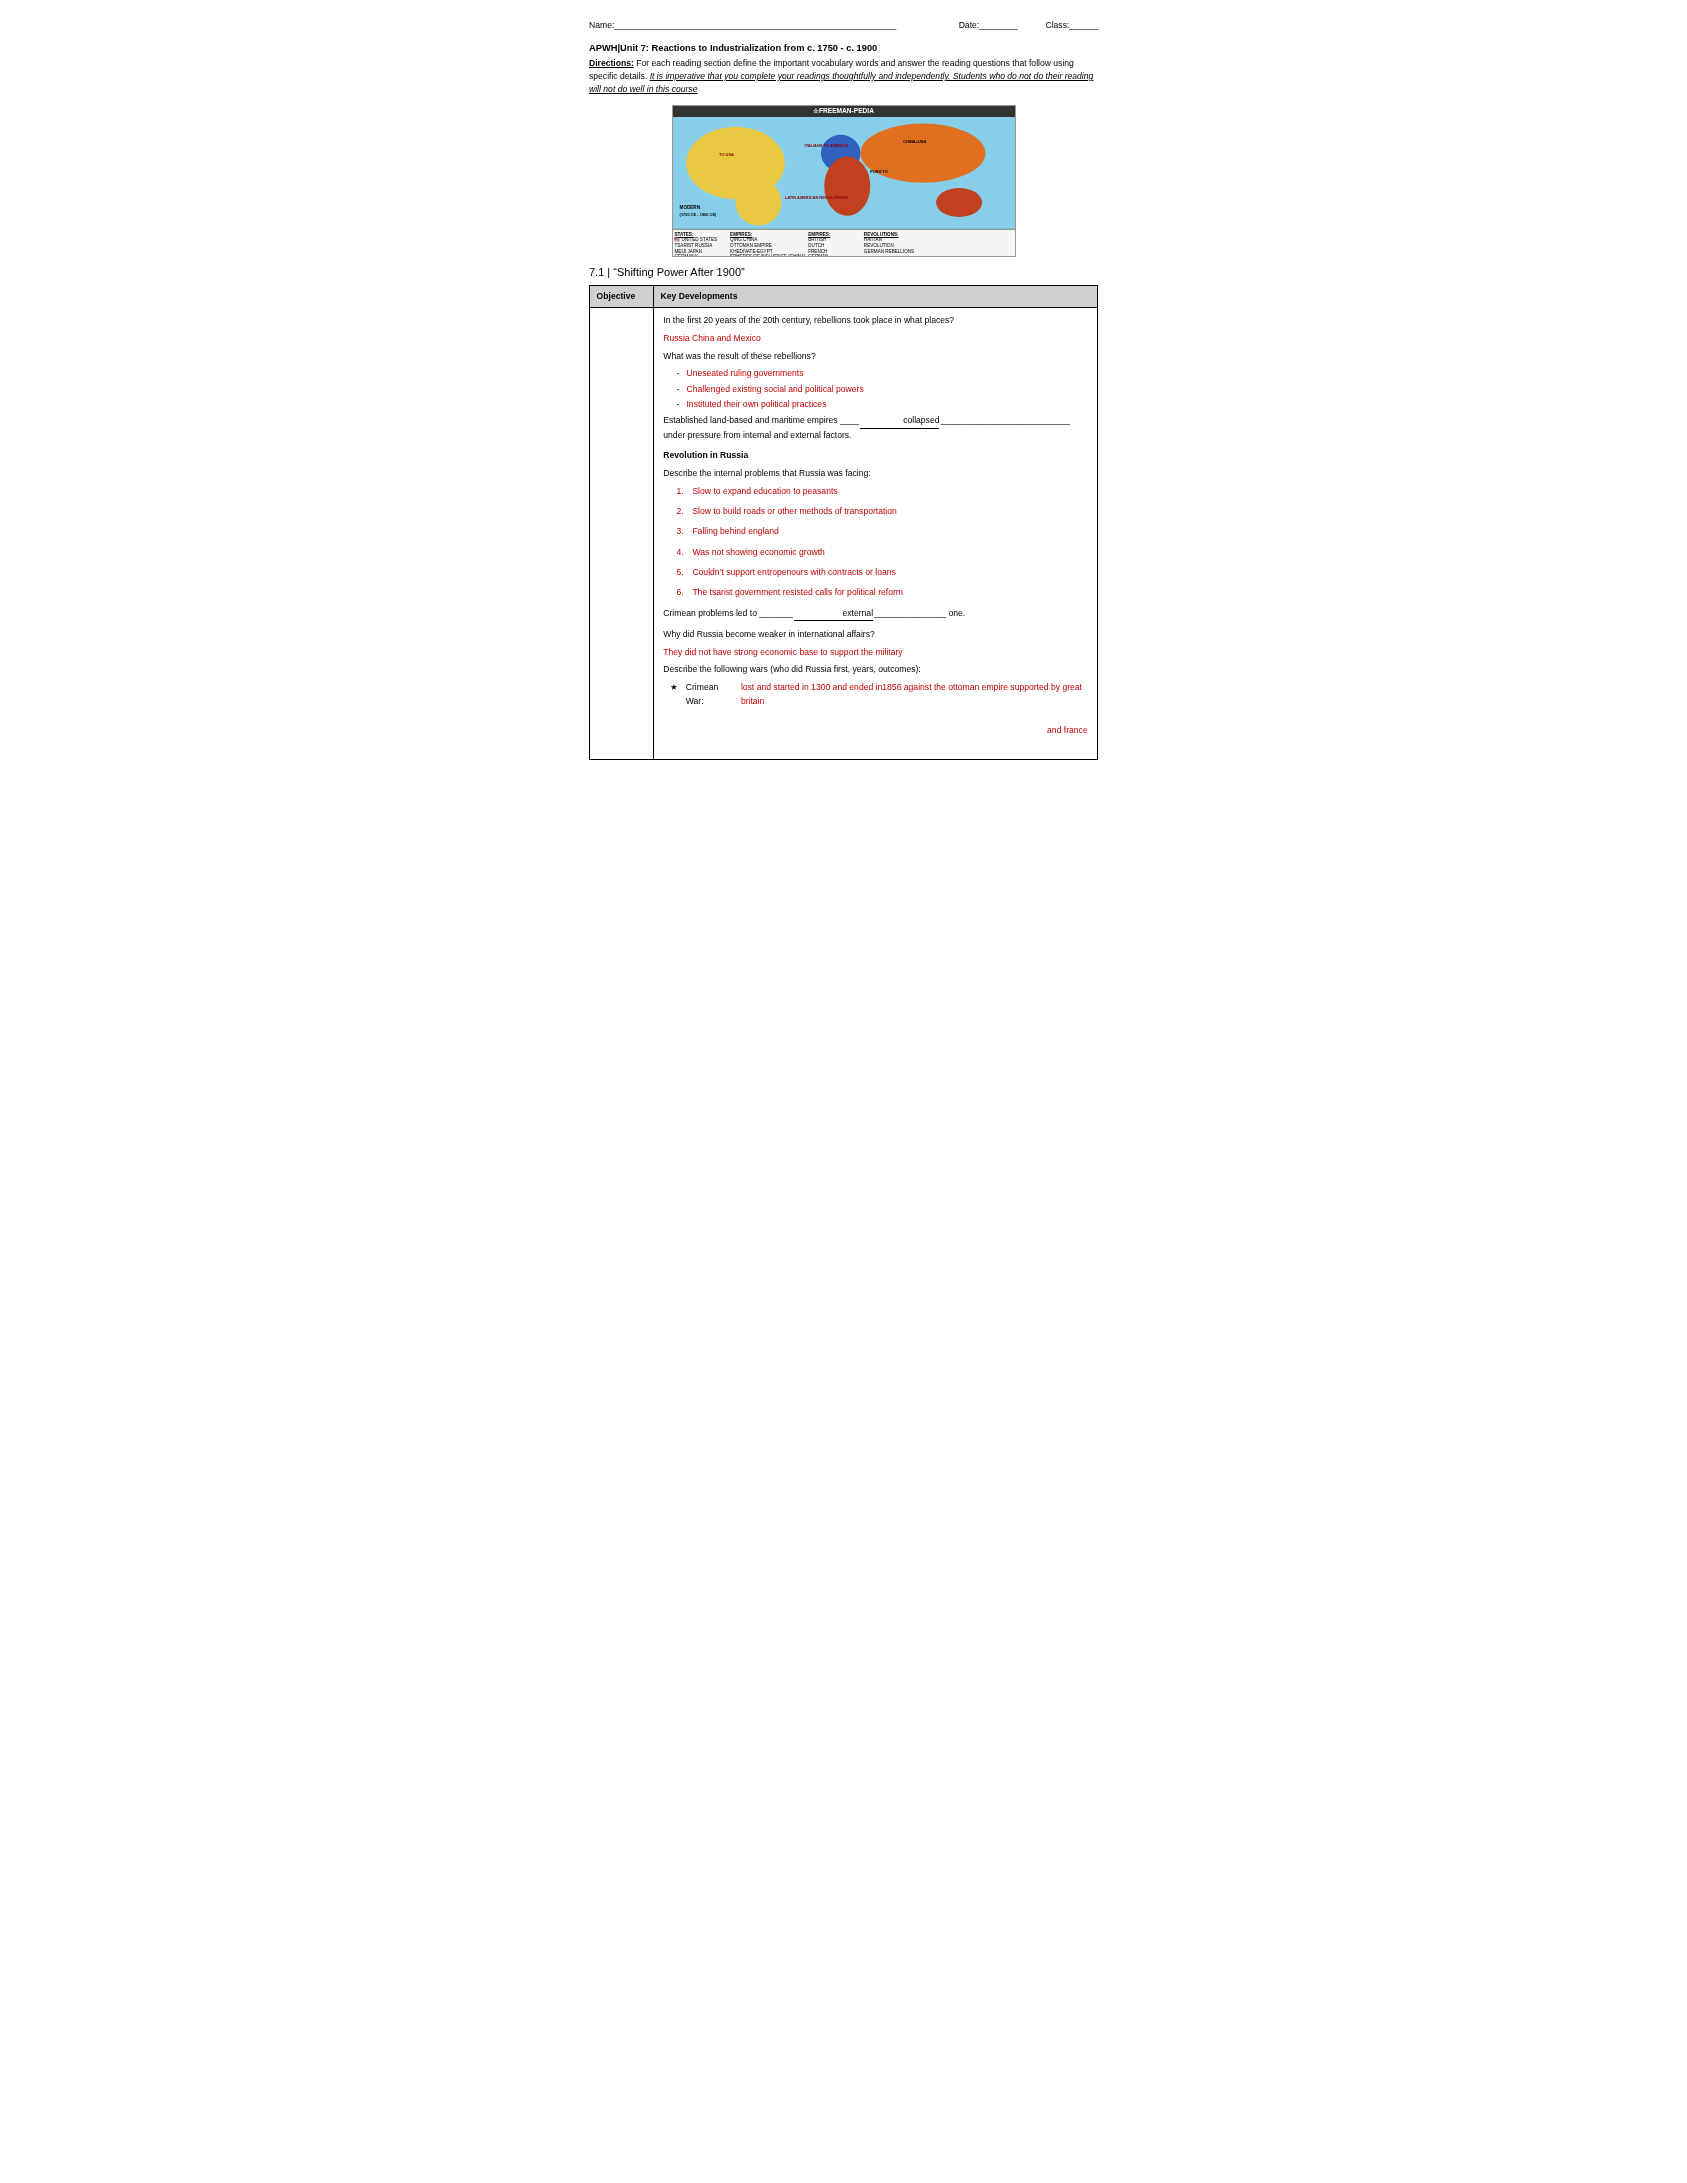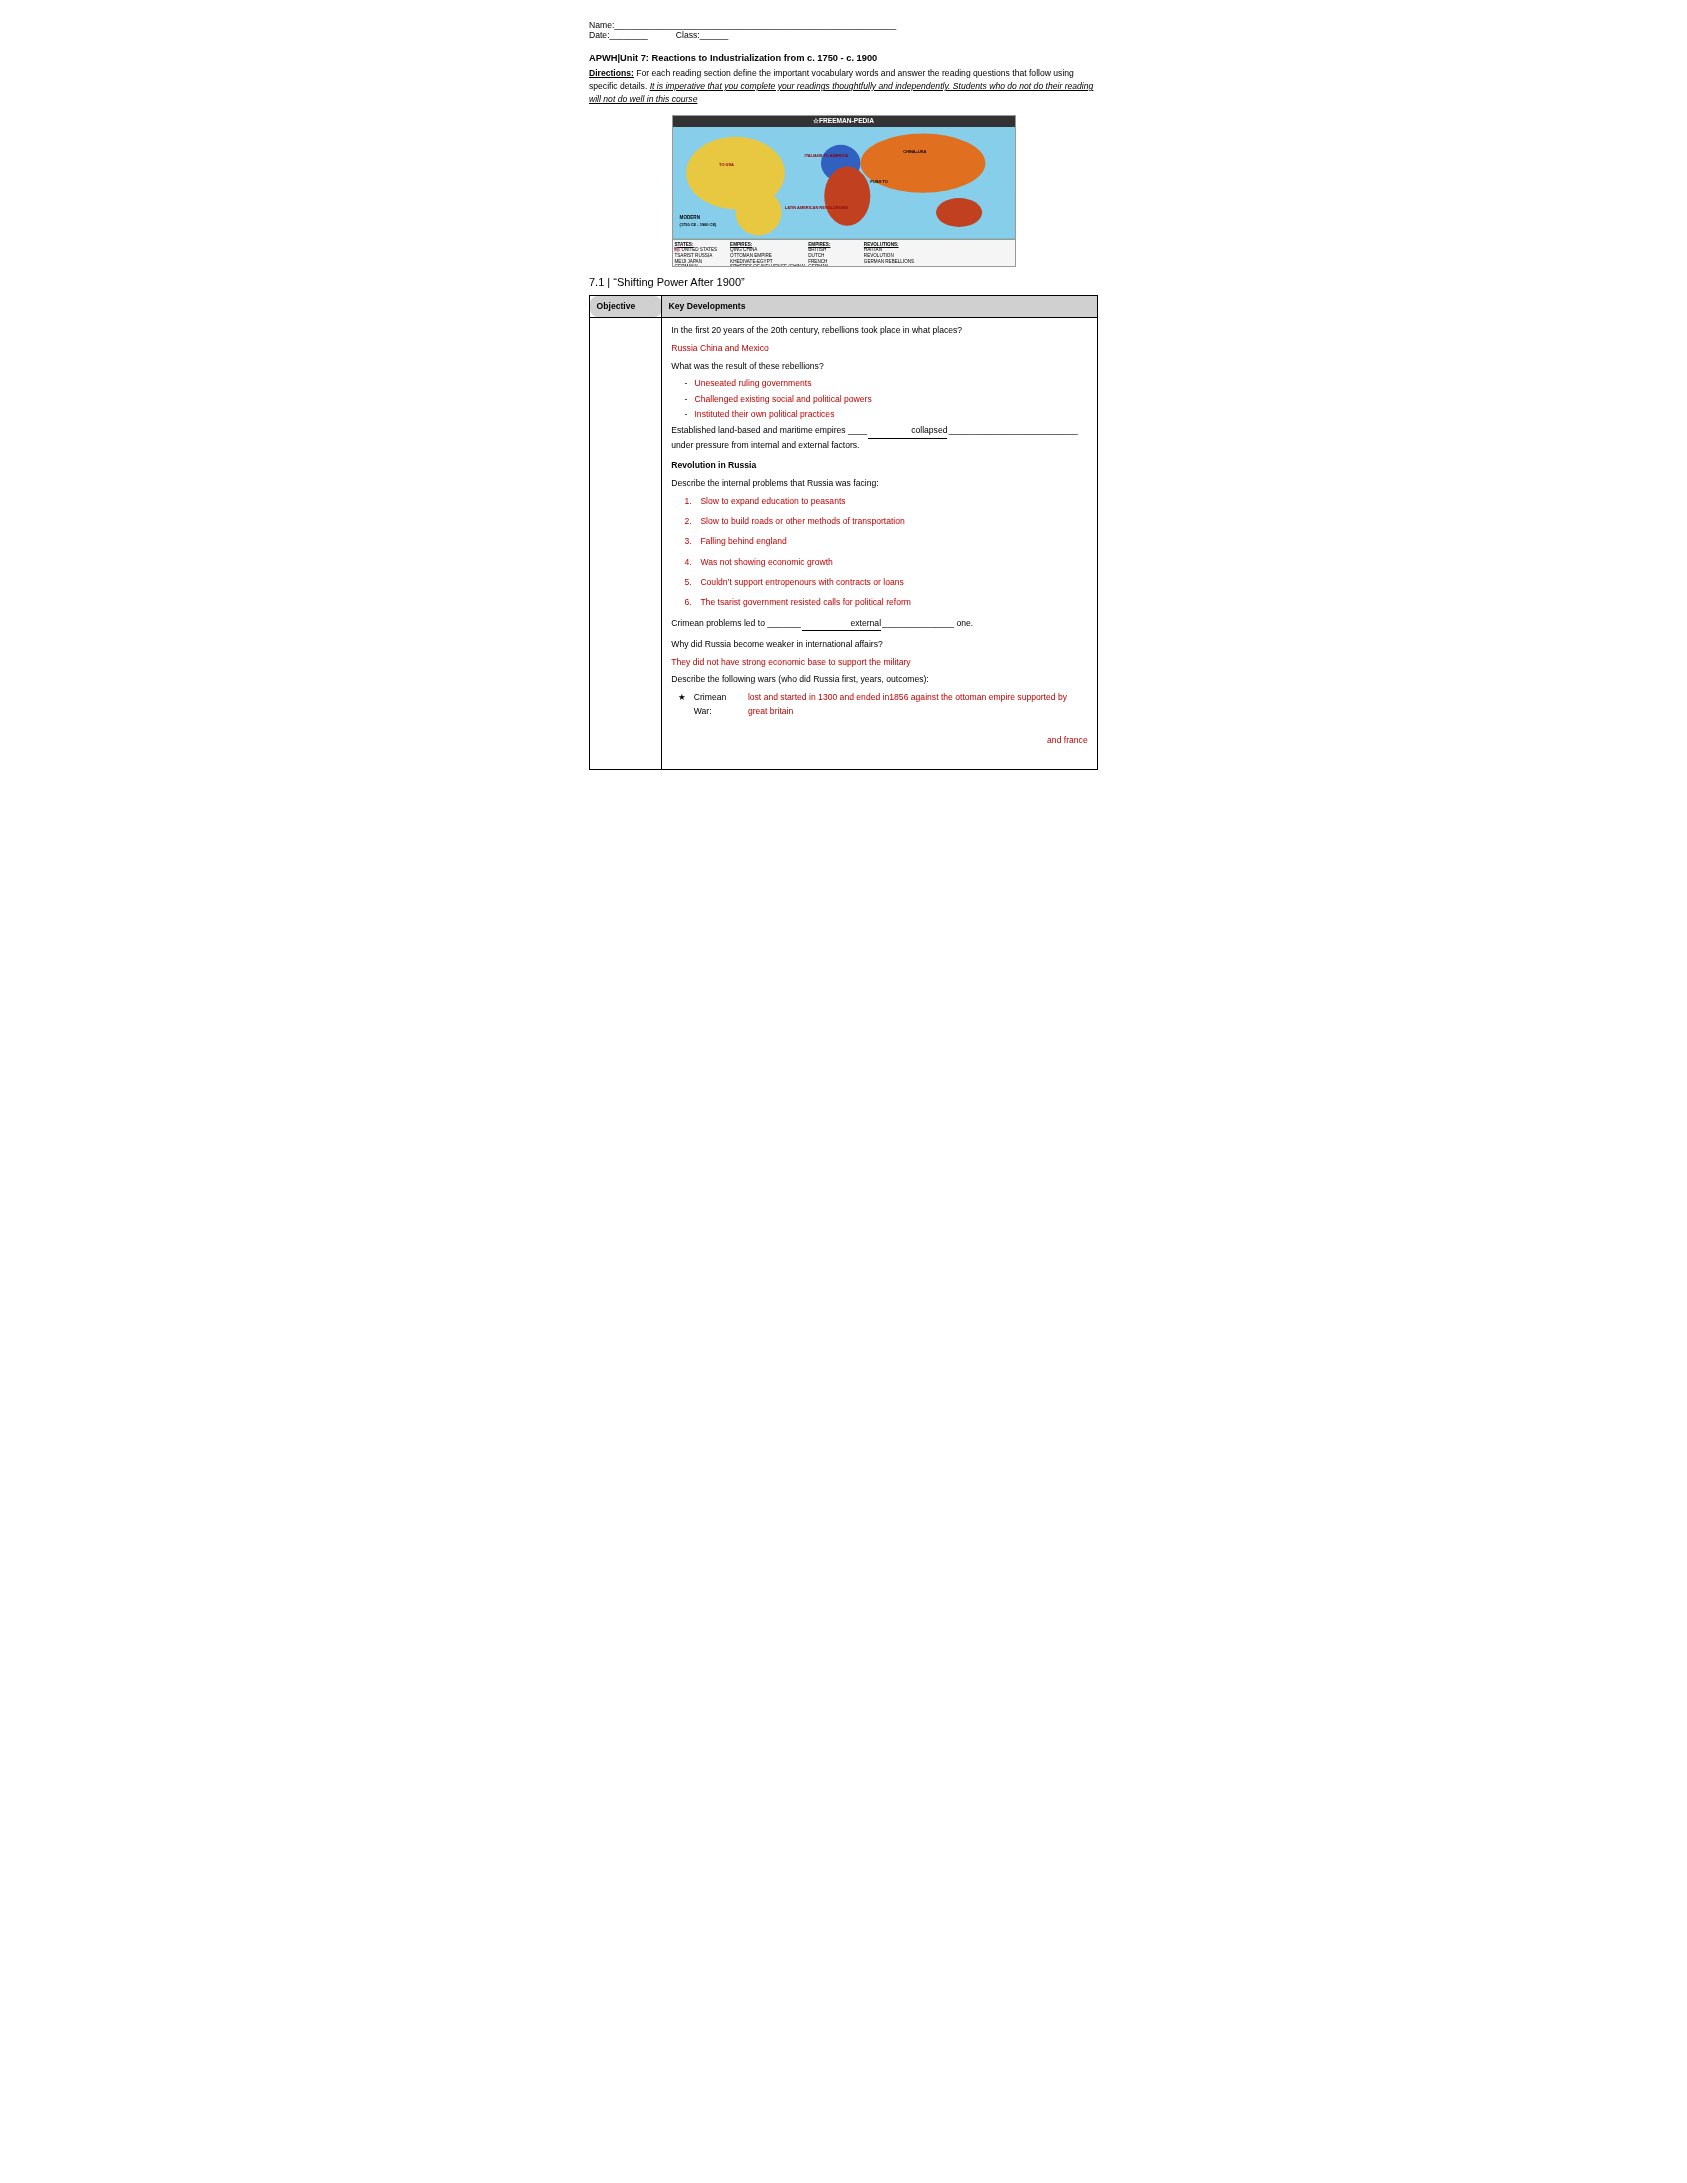--- a/index.html
+++ b/index.html
@@ -10,21 +10,20 @@
       color: #000;
       width: 562px;
       margin: 0 auto;
       padding: 20px 26.5px;
     }
     .header-line {
       display: flex;
       justify-content: space-between;
       margin-bottom: 13.2px;
       font-size: 8.6px;
-      flex-direction: column;
     }
     .header-line .name-field {
       flex: 1;
     }
     .header-line .date-class {
       display: flex;
       gap: 28px;
     }
     .title {
       font-weight: bold;
@@ -114,23 +113,22 @@
       font-weight: bold;
     }
     table.main-table td {
       border: 0.7px solid #000;
       padding: 6.6px 9.3px;
       vertical-align: top;
       font-size: 8.6px;
       line-height: 1.6;
     }
     .obj-cell {
-      width: 72px;
+      width: 64px;
       font-weight: normal;
-      border-radius: 8px;
     }
     .red { color: #c00000; }
     .bold { font-weight: bold; }
     .bullet-list {
       list-style: none;
       padding-left: 13.2px;
       margin: 2.6px 0;
     }
     .bullet-list li {
       position: relative;

